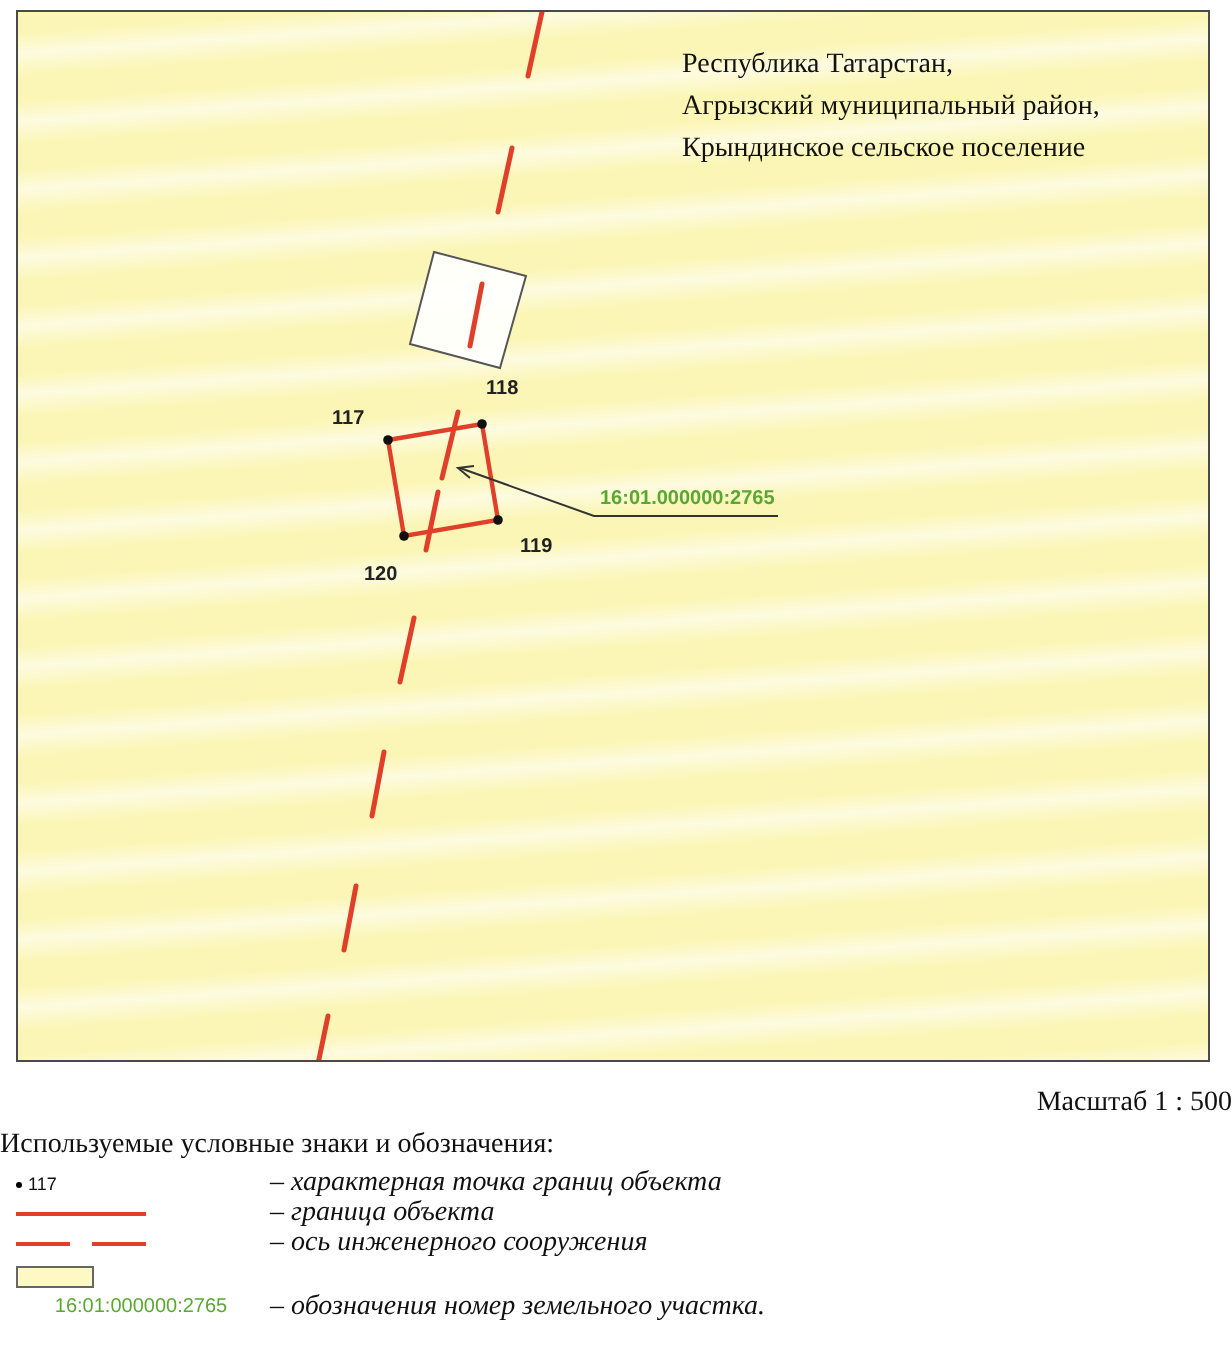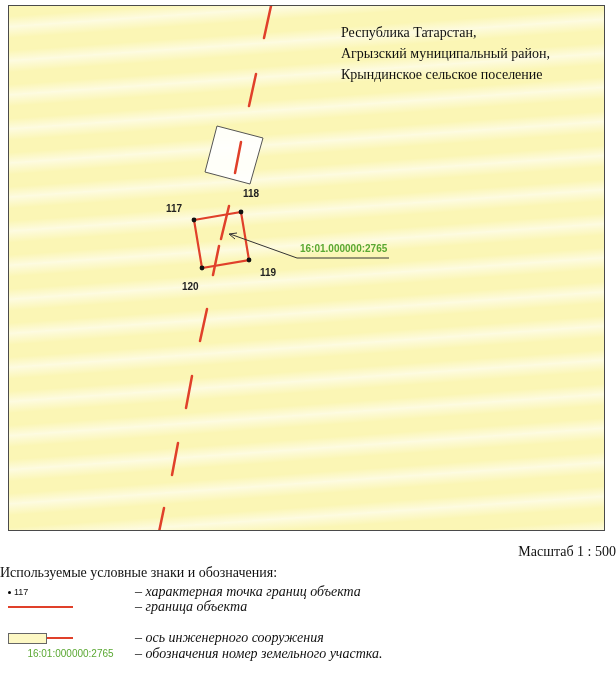--- a/index.html
+++ b/index.html
@@ -80,21 +80,21 @@
   <div class="desc">– характерная точка границ объекта</div>
 </div>
 
 <div class="legend-row" style="top:599px;">
   <div class="sym">
     <div class="line-solid" style="background:#e0402a;"></div>
   </div>
   <div class="desc">– граница объекта</div>
 </div>
 
-<div class="legend-row" style="top:630px;text-align:right;">
+<div class="legend-row" style="top:614px;text-align:right;">
   <div class="sym">
     <div class="line-dash" style="left:0; width:27px; background:#e0402a;"></div>
     <div class="line-dash" style="left:38px; width:27px; background:#e0402a;"></div>
   </div>
   <div class="desc">– ось инженерного сооружения</div>
 </div>
 
 <div class="legend-row" style="top:630px;">
   <div class="sym">
     <div class="box-sym" style="background:#fdf8c4;"></div>

